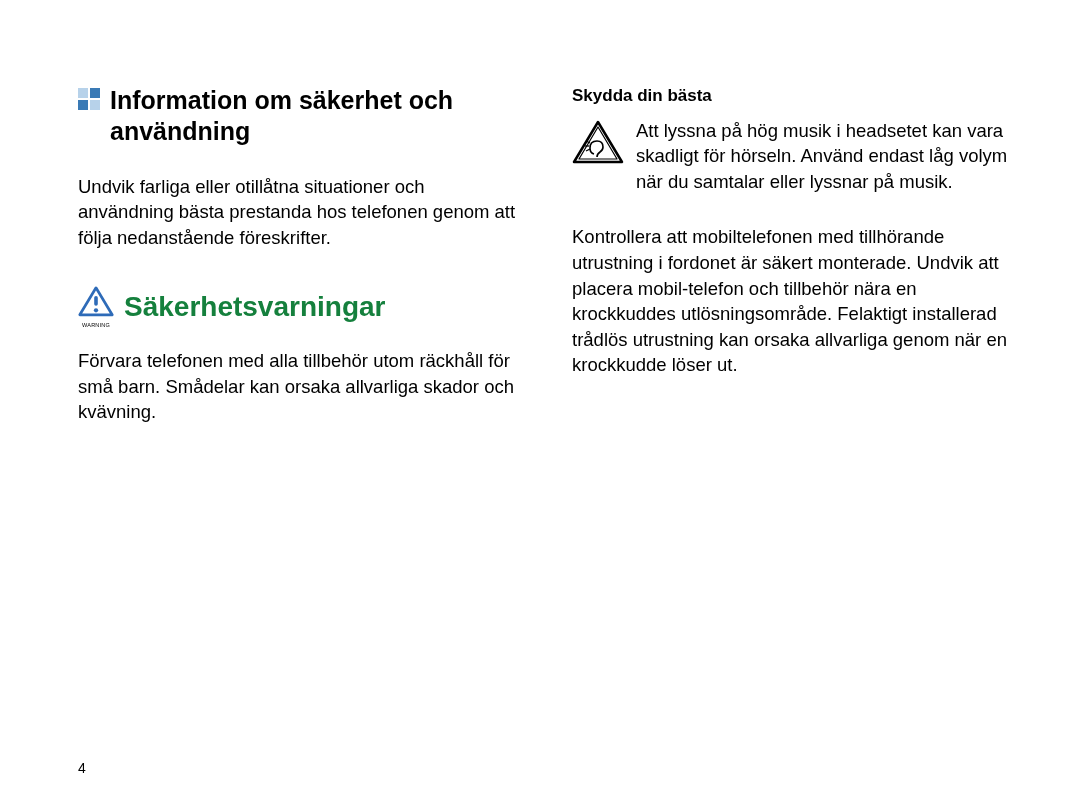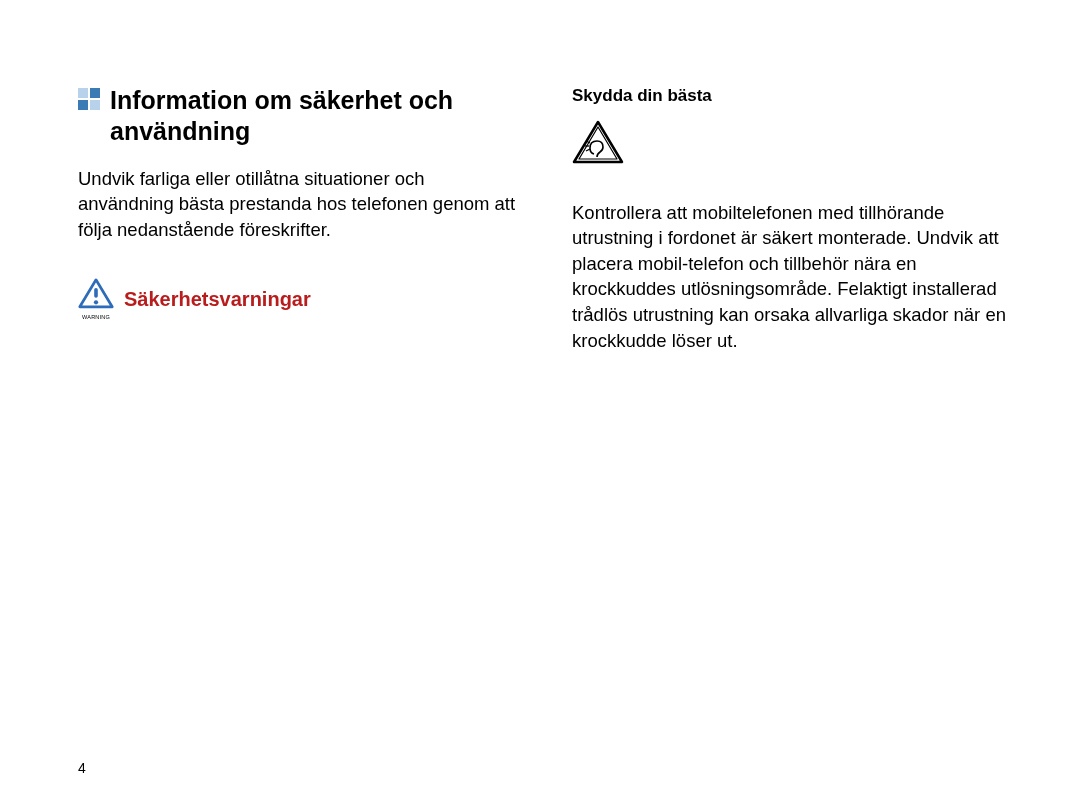--- a/index.html
+++ b/index.html
@@ -16,21 +16,21 @@
     display: flex;
     gap: 56px;
   }
   .col {
     flex: 1;
     min-width: 0;
   }
   .main-title-row {
     display: flex;
     align-items: flex-start;
-    margin-bottom: 18px;
+    margin-bottom: 26px;
   }
   .title-icon {
     width: 22px;
     height: 22px;
     margin-right: 10px;
     margin-top: 3px;
     flex-shrink: 0;
   }
   .main-title {
     font-size: 25px;
@@ -41,23 +41,23 @@
     font-size: 18.5px;
     line-height: 1.38;
     margin-bottom: 36px;
   }
   .warning-heading-row {
     display: flex;
     align-items: center;
     margin-bottom: 20px;
   }
   .warning-heading {
-    font-size: 20px;
+    font-size: 28px;
     font-weight: bold;
-    color: #b91c1c;
+    color: #15803d;
     margin-left: 10px;
   }
   .sub-heading {
     font-size: 17px;
     font-weight: bold;
     margin-bottom: 10px;
     line-height: 1.35;
   }
   .body-text {
     font-size: 18.5px;
@@ -122,35 +122,37 @@
         <svg viewBox="0 0 40 36" width="36">
           <polygon points="20,2 38,32 2,32" fill="none" stroke="#2e6bb8" stroke-width="3" stroke-linejoin="round"></polygon>
           <rect x="18" y="11" width="4" height="11" rx="2" fill="#2e6bb8"></rect>
           <circle cx="20" cy="27" r="2.4" fill="#2e6bb8"></circle>
         </svg>
         <div class="warning-label">WARNING</div>
       </div>
       <h2 class="warning-heading">Säkerhetsvarningar</h2>
     </div>
 
+    <p class="body-text">Förvara telefonen med alla tillbehör utom räckhåll för små barn. Smådelar kan orsaka allvarliga skador och kvävning.</p>
   </div>
 
   <div class="col">
     <h3 class="sub-heading">Skydda din bästa</h3>
     <div class="hearing-row">
       <div class="hearing-icon">
         <svg viewBox="0 0 52 46" width="52">
           <polygon points="26,2 50,42 2,42" fill="#ffffff" stroke="#000" stroke-width="2.5" stroke-linejoin="round"></polygon>
           <polygon points="26,7 45,39 7,39" fill="none" stroke="#000" stroke-width="1.2" stroke-linejoin="round"></polygon>
           <path d="M22 34 q-4 -1 -4 -6 q0 -7 7 -7 q6 0 6 6 q0 3 -3 5 q-3 2 -3 5" fill="none" stroke="#000" stroke-width="1.6"></path>
           <line x1="14" y1="21" x2="18" y2="23" stroke="#000" stroke-width="1.3"></line>
           <line x1="13" y1="26" x2="17" y2="26" stroke="#000" stroke-width="1.3"></line>
           <line x1="14" y1="31" x2="18" y2="29" stroke="#000" stroke-width="1.3"></line>
         </svg>
       </div>
+      <p class="hearing-text">Att lyssna på hög musik i headsetet kan vara skadligt för hörseln. Använd endast låg volym när du samtalar eller lyssnar på musik.</p>
     </div>
 
-    <p class="body-text">Kontrollera att mobiltelefonen med tillhörande utrustning i fordonet är säkert monterade. Undvik att placera mobil-telefon och tillbehör nära en krockkuddes utlösningsområde. Felaktigt installerad trådlös utrustning kan orsaka allvarliga skador när en krockkudde löser ut.</p>
+    <p class="body-text">Kontrollera att mobiltelefonen med tillhörande utrustning i fordonet är säkert monterade. Undvik att placera mobil-telefon och tillbehör nära en krockkuddes utlösningsområde. Felaktigt installerad trådlös utrustning kan orsaka allvarliga genom när en krockkudde löser ut.</p>
   </div>
 
 </div>
 
 <div class="page-num">4</div>
 
 </body></html>

